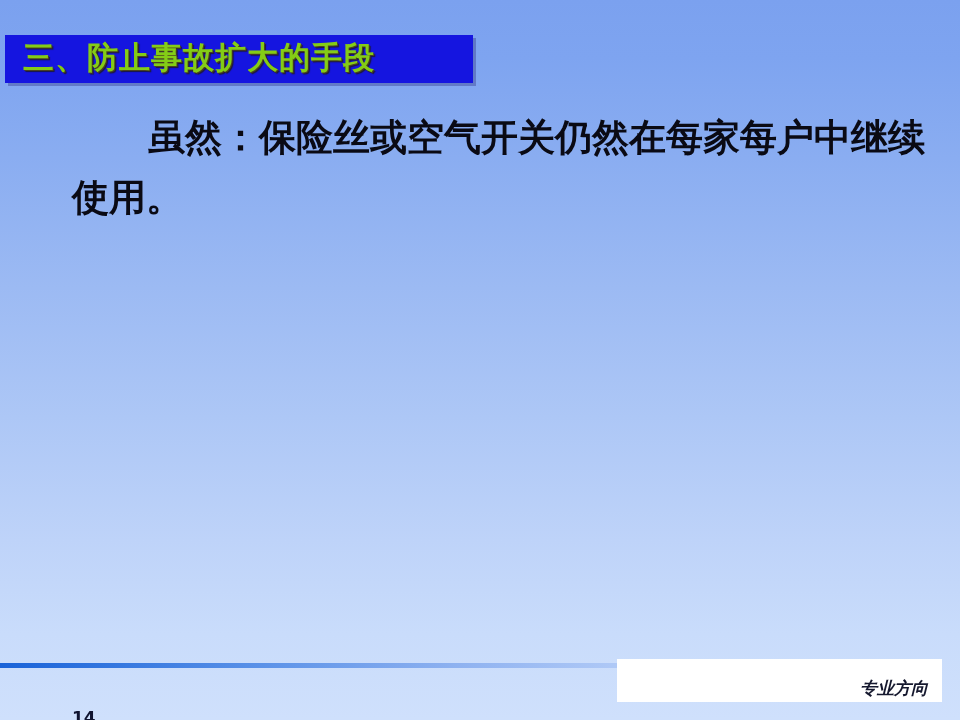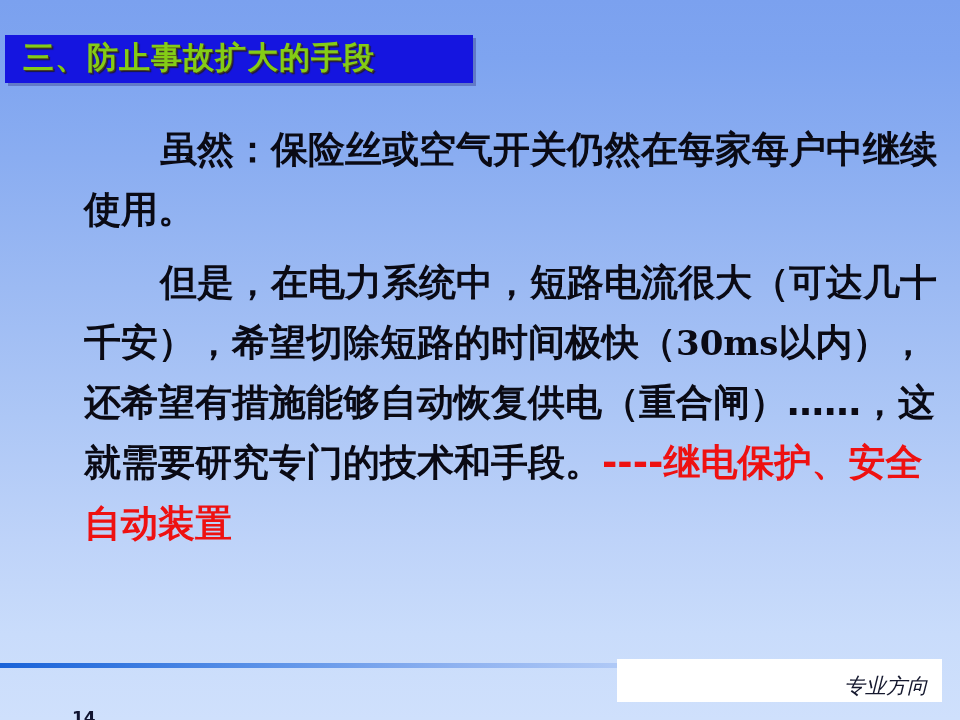--- a/index.html
+++ b/index.html
@@ -61,21 +61,21 @@
     top: 108px;
     width: 880px;
     font-family: "DejaVu Sans", "Liberation Sans", sans-serif;
     font-size: 37px;
     font-weight: bold;
     color: #0a0a14;
     line-height: 1.63;
     letter-spacing: 0px;
   }
   .para {
-    margin: 12px;
+    margin: 0;
   }
   .indent {
     text-indent: 76px;
   }
   .redtext {
     color: #ee1111;
   }
   .ms-latin {
     font-family: "DejaVu Serif", "Liberation Serif", serif;
     font-size: 34px;
@@ -113,45 +113,42 @@
     top: 659px;
     width: 325px;
     height: 43px;
     background: #ffffff;
   }
   #footer-box-label {
     position: absolute;
     right: 14px;
     bottom: 2px;
     font-family: "DejaVu Sans", "Liberation Sans", sans-serif;
-    font-size: 21px;
-    font-weight: normal;
+    font-size: 17px;
+    font-weight: bold;
     font-style: italic;
     color: #15182e;
     white-space: nowrap;
   }
 </style>
 </head>
 <body>
 
 <div id="slide">
 
   <div id="title-bar">
     <div id="title-text">三、防止事故扩大的手段</div>
   </div>
 
   <div id="body-text">
 
     <p class="para indent">
       <span>虽然：保险丝或空气开关仍然在每家每户中继续使用。</span>
     </p>
 
-    <p class="para indent">
-      <span>但是，在电力系统中，短路电流很大（可达几十千安），希望切除短路的时间极快（</span><span class="ms-latin">30ms</span><span>以内），还希望有措施能够自动恢复供电（重合闸）……，这就需要研究专门的技术和手段。</span><span class="redtext">----继电保护、安全自动装置</span>
-    </p>
 
   </div>
 
   <div id="footer-rule"></div>
 
   <div id="page-number">14</div>
 
   <div id="footer-box">
     <div id="footer-box-label">专业方向</div>
   </div>

